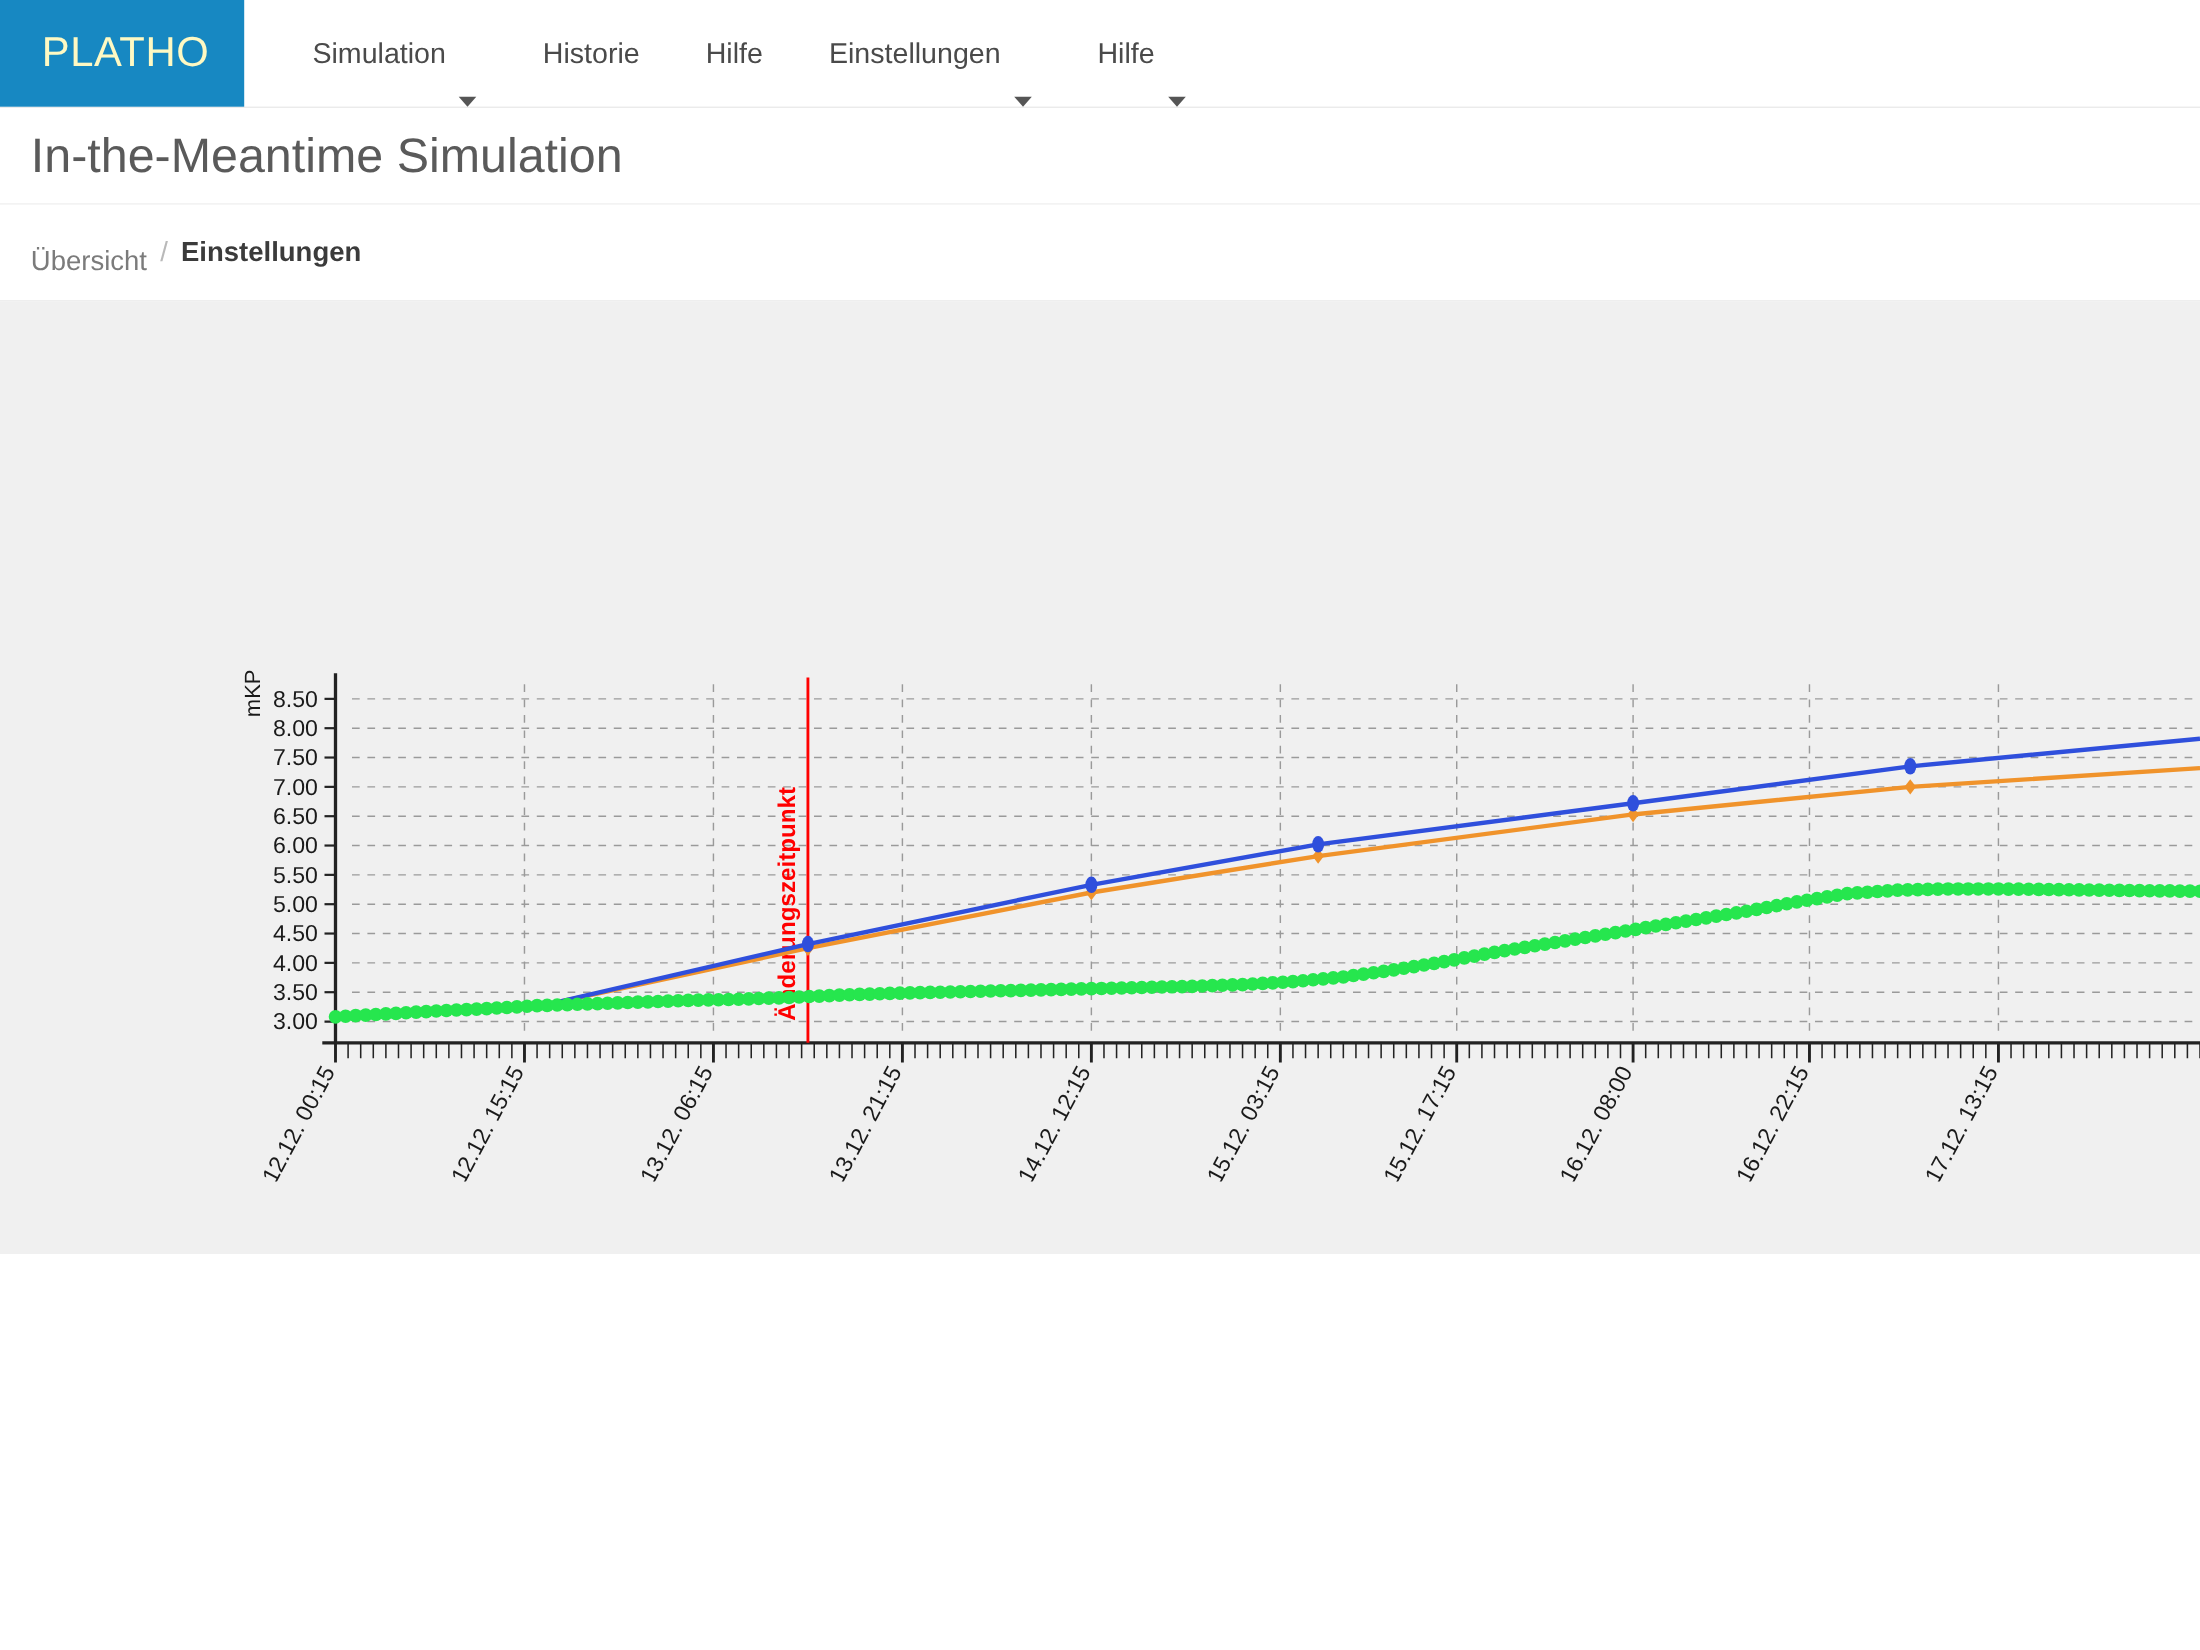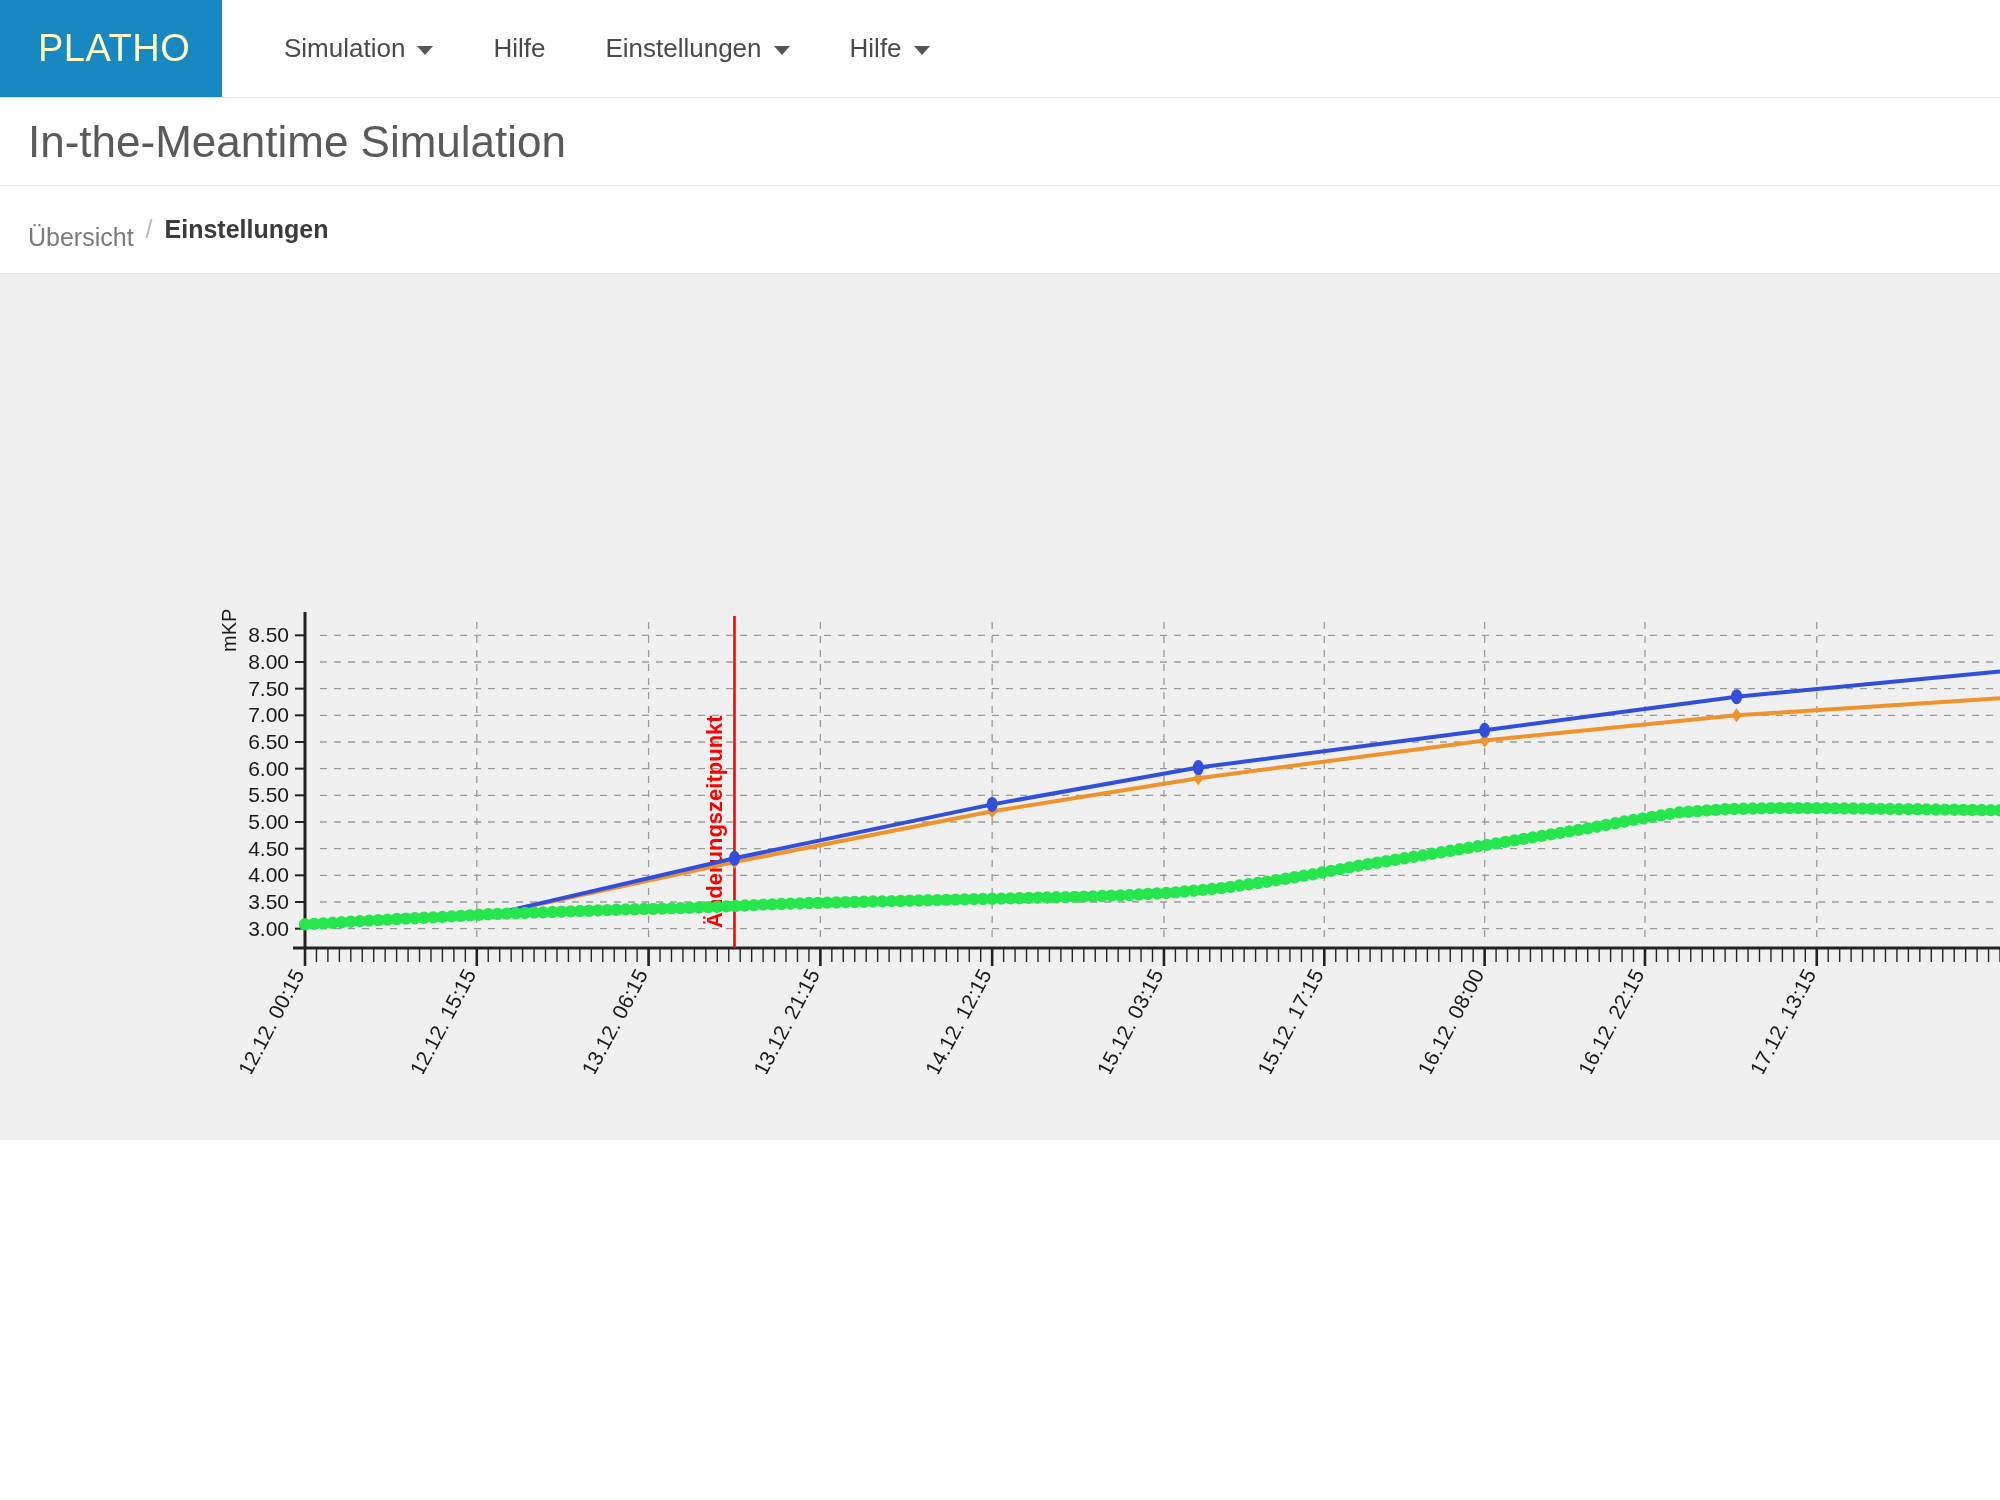--- a/index.html
+++ b/index.html
@@ -30,21 +30,21 @@
     letter-spacing: 0.5px;
   }
   .nav-items {
     display: flex;
     align-items: center;
     padding-left: 32px;
     gap: 0px;
   }
   .nav-item {
     display: flex;
-    align-items: center;
+    align-items: flex-end;
     gap: 12px;
     padding: 0 30px;
     font-size: 26px;
     color: #4a4a4a;
     height: 97px;
     line-height: 97px;
     white-space: nowrap;
   }
   .caret {
     width: 0; height: 0;
@@ -98,20 +98,23 @@
 </style>
 </head>
 <body>
 
 <div class="navbar">
   <div class="brand">PLATHO</div>
   <div class="nav-items">
     <div class="nav-item">
       <span>Simulation</span>
       <span class="caret"></span>
+    </div>
+    <div class="nav-item">
+      <span>Historie</span>
     </div>
     <div class="nav-item">
       <span>Hilfe</span>
     </div>
     <div class="nav-item">
       <span>Einstellungen</span>
       <span class="caret"></span>
     </div>
     <div class="nav-item">
       <span>Hilfe</span>

